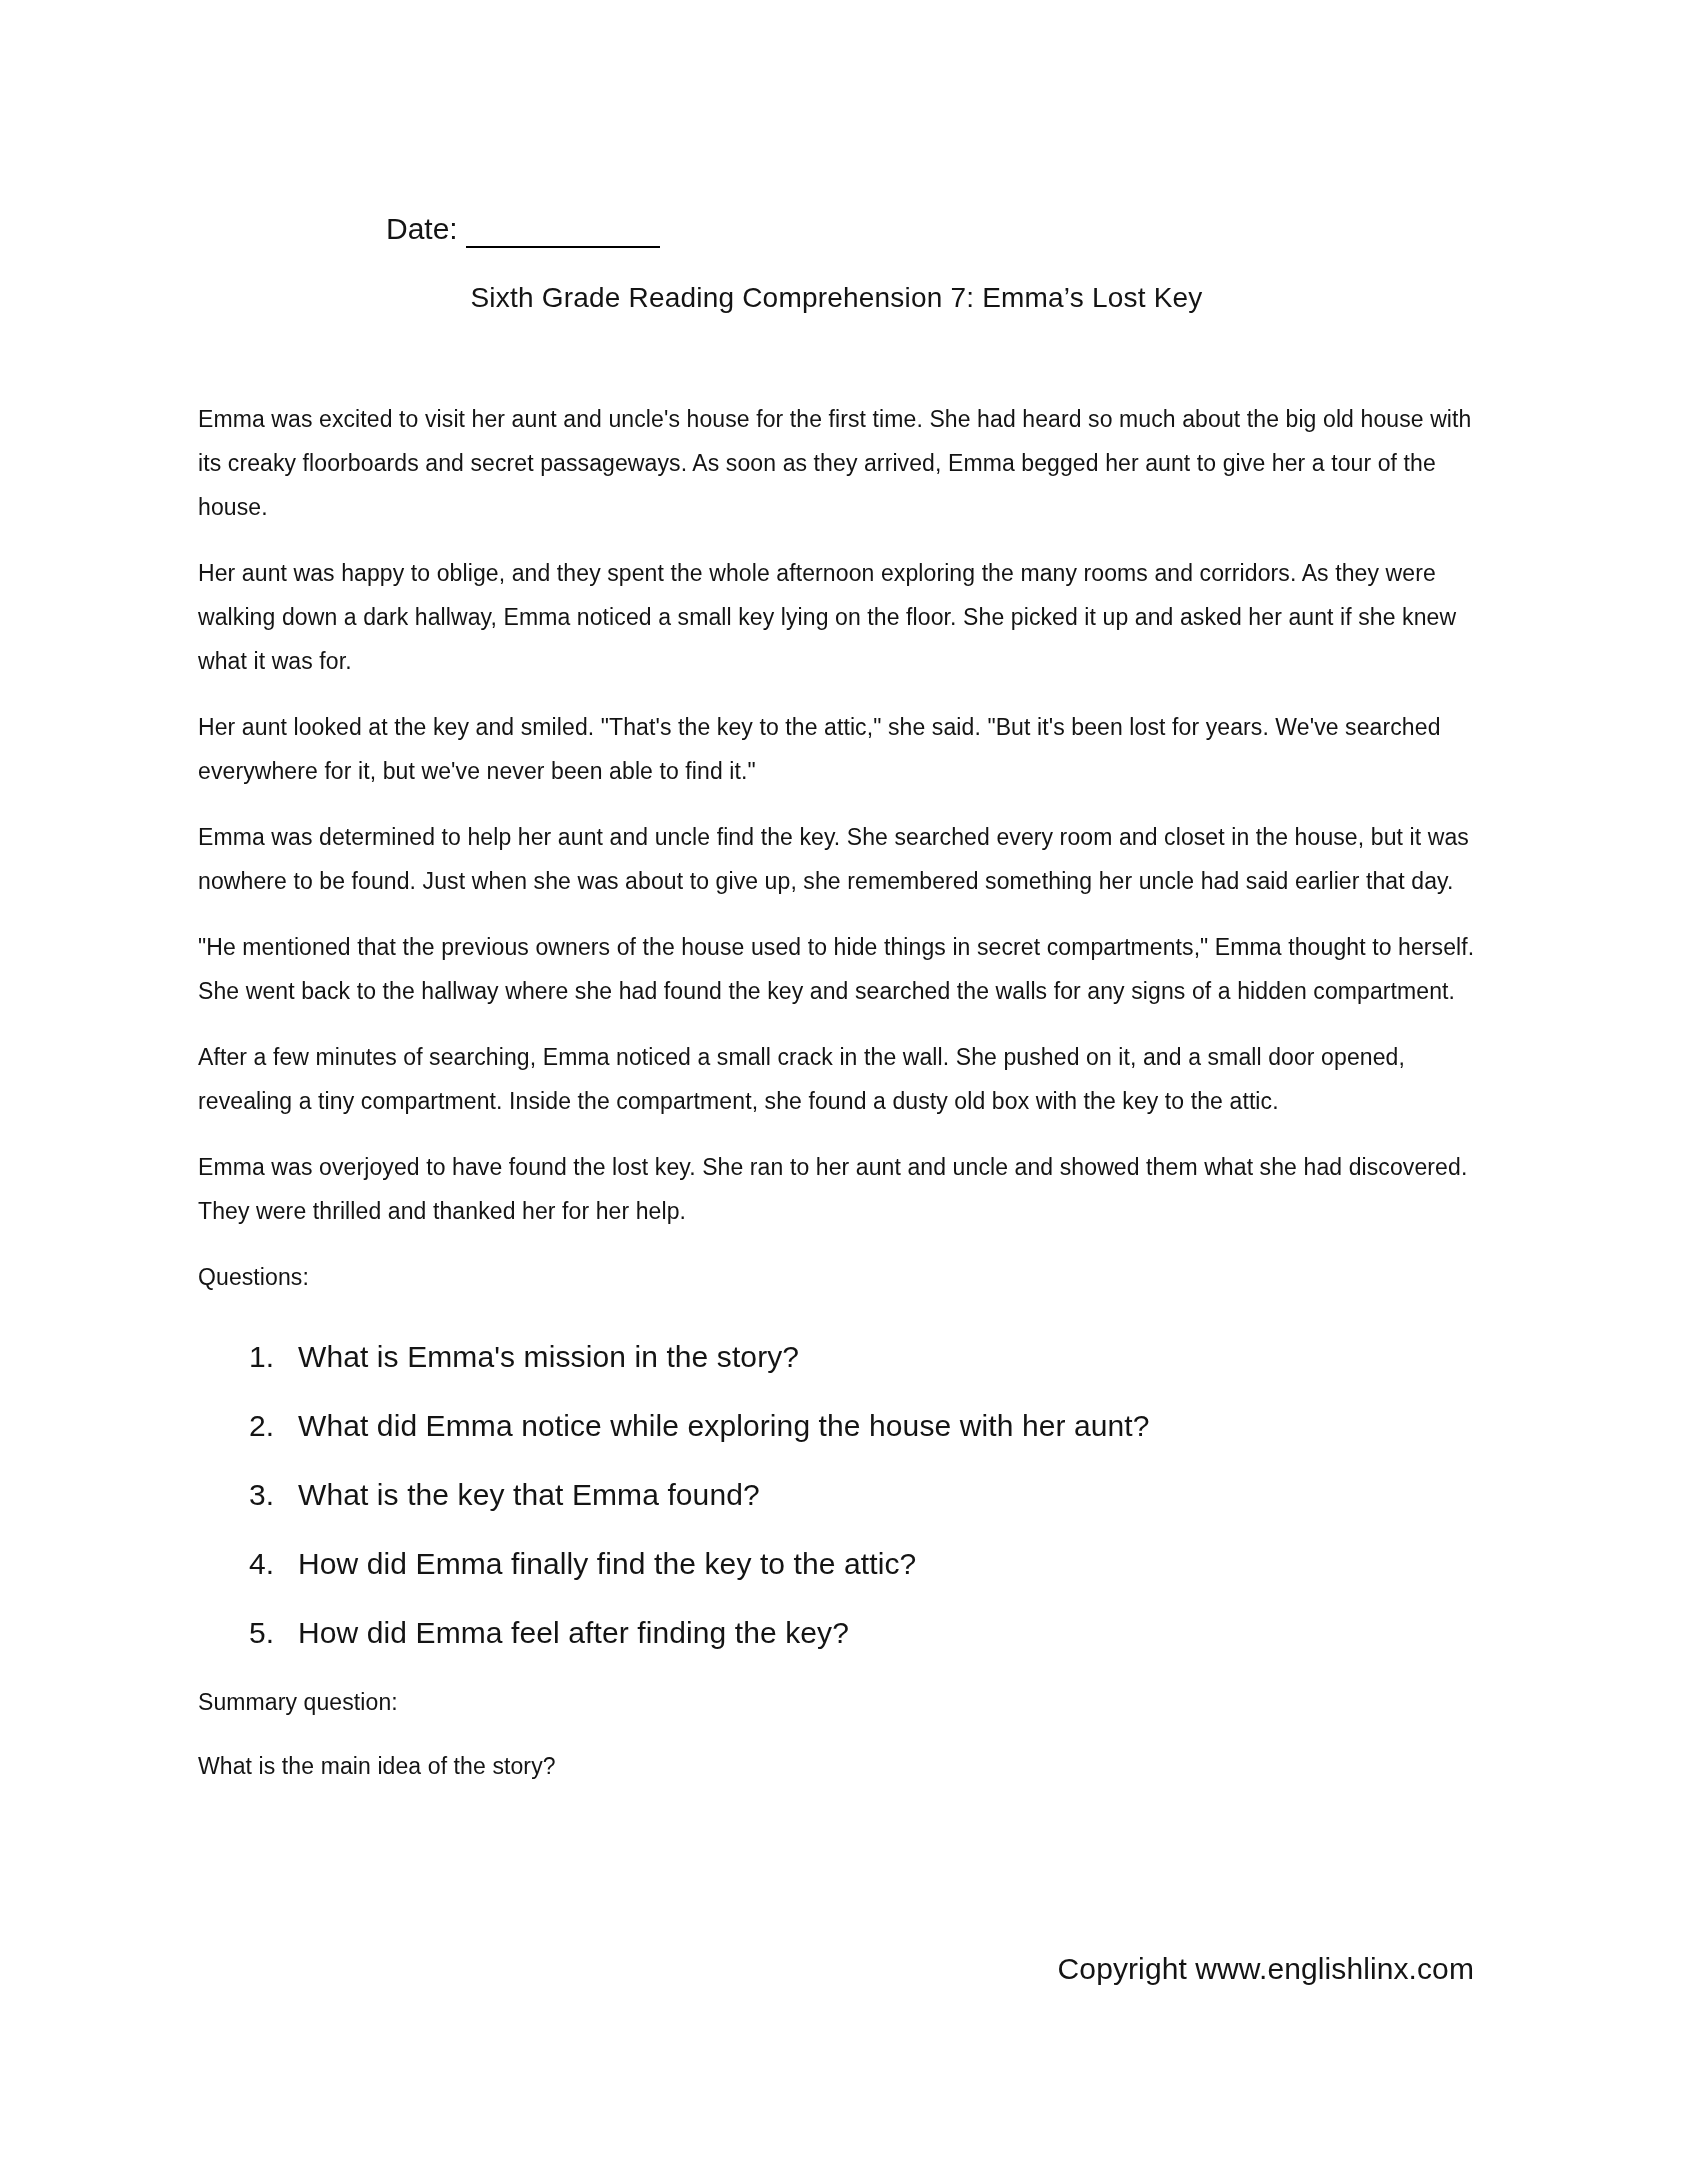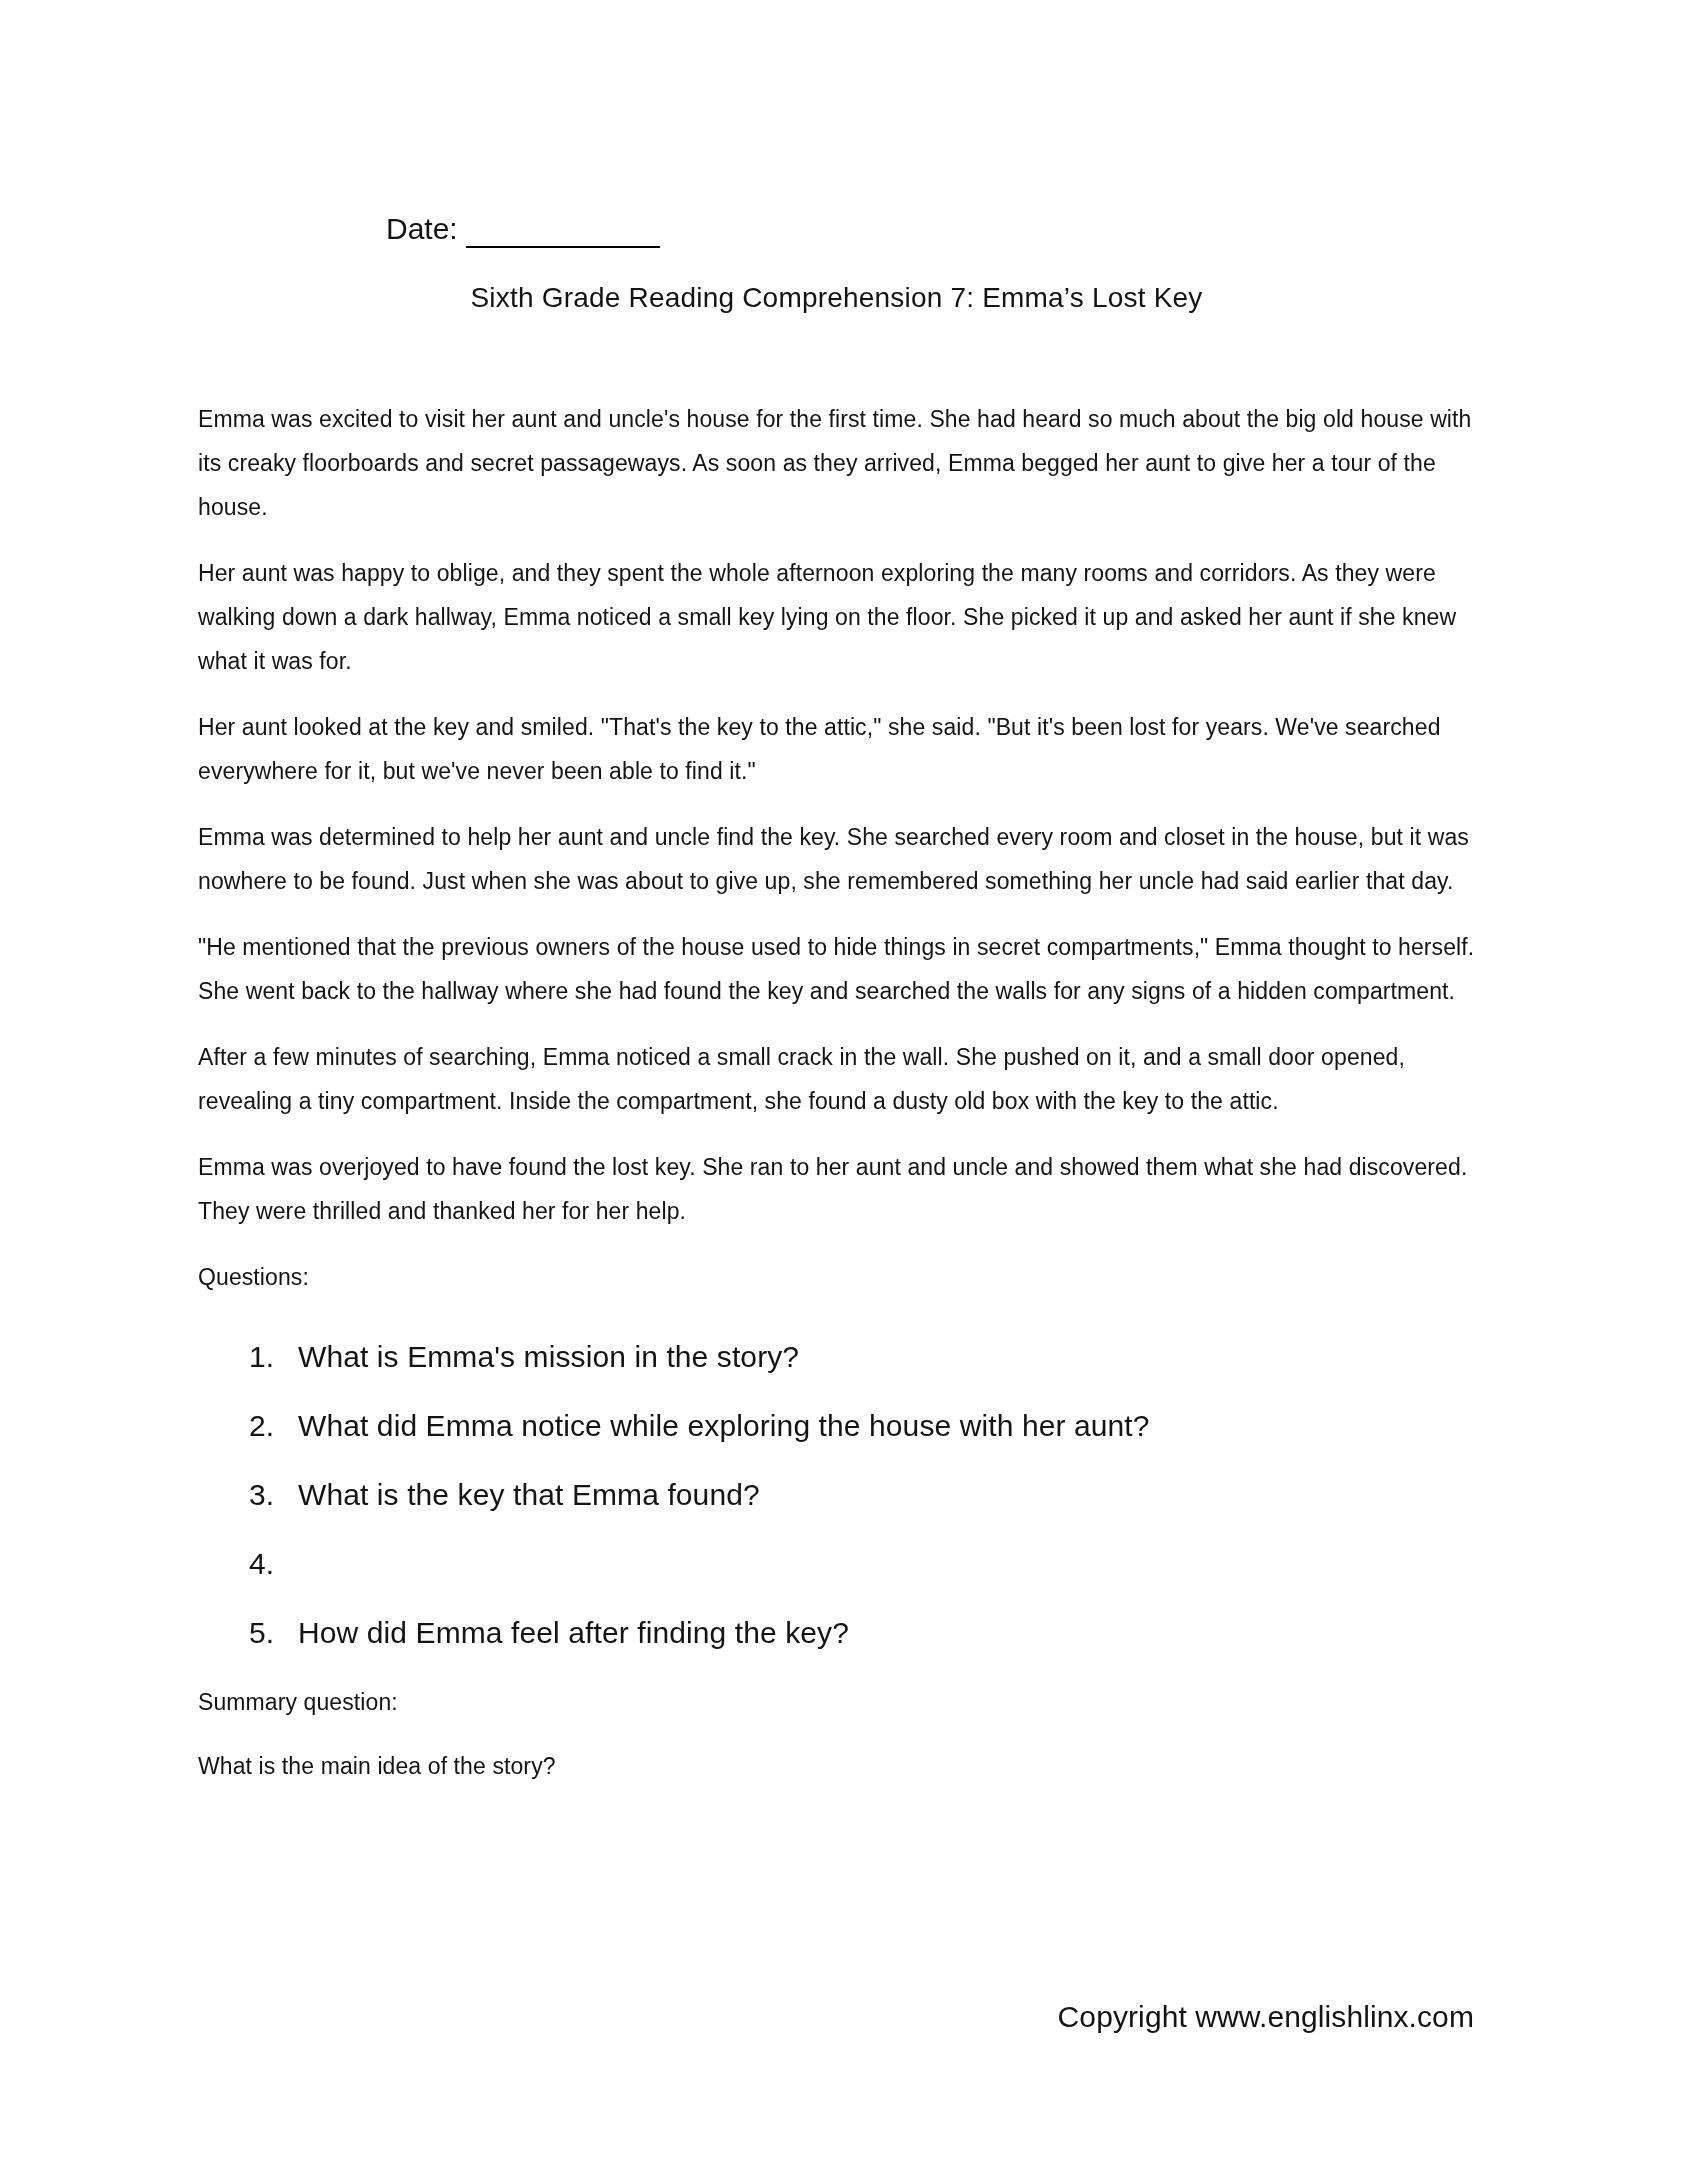--- a/index.html
+++ b/index.html
@@ -59,21 +59,21 @@
     margin-bottom: 25px;
     letter-spacing: 0.1px;
   }
   ol.questions li .q-num {
     flex: none;
     width: 49px;
   }
   .summary-label { margin-bottom: 20px; }
   .footer {
     position: absolute;
-    top: 1997px;
+    top: 1949px;
     right: 209px;
     font-size: 30px;
     line-height: 40px;
     letter-spacing: 0.1px;
   }
 </style>
 </head>
 <body>
 
 <div class="page">
@@ -107,20 +107,21 @@
     <li>
       <span class="q-num">2.</span>
       <span>What did Emma notice while exploring the house with her aunt?</span>
     </li>
     <li>
       <span class="q-num">3.</span>
       <span>What is the key that Emma found?</span>
     </li>
     <li>
       <span class="q-num">4.</span>
+      <span>How did Emma finally find the key to the attic?</span>
     </li>
     <li>
       <span class="q-num">5.</span>
       <span>How did Emma feel after finding the key?</span>
     </li>
   </ol>
 
   <p class="summary-label">Summary question:</p>
   <p class="summary-q">What is the main idea of the story?</p>
 

